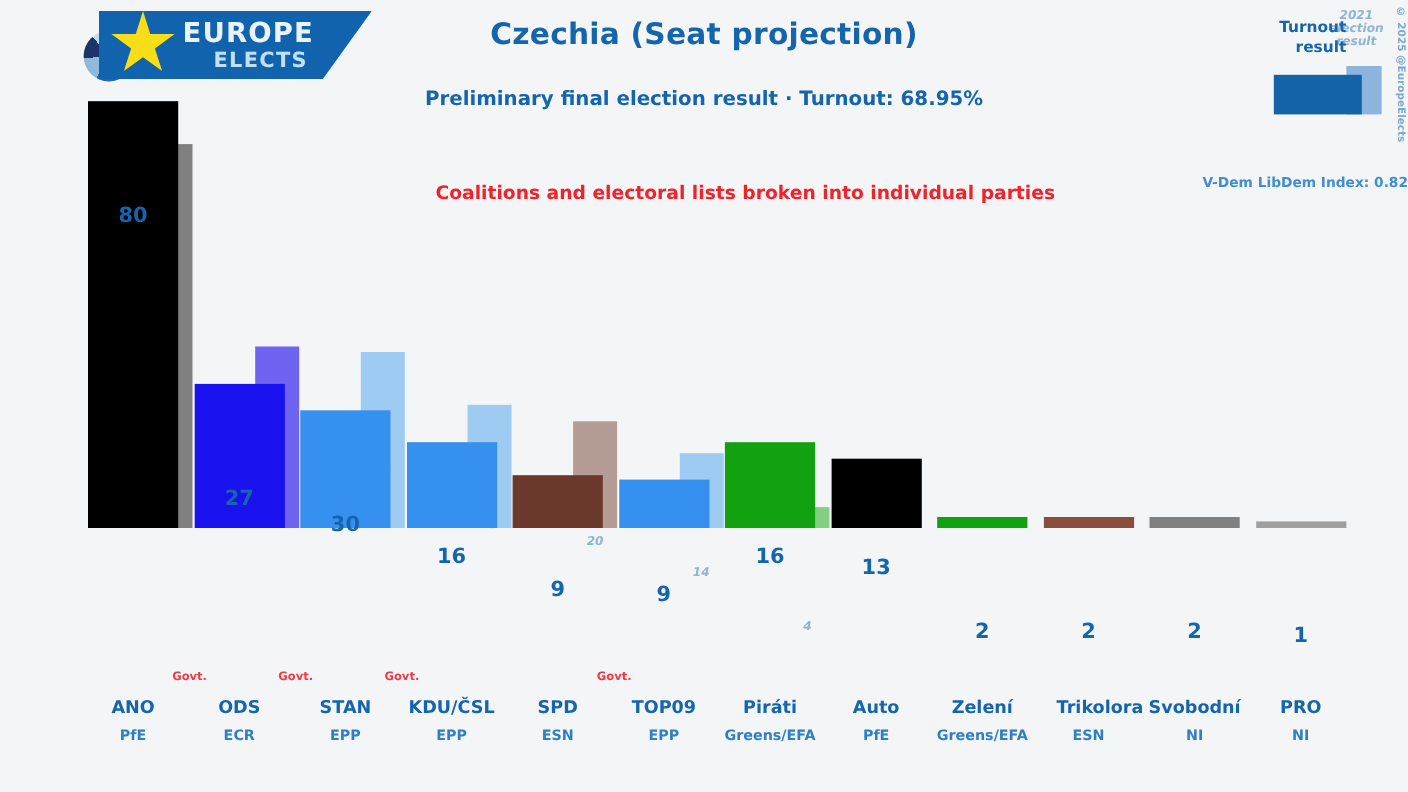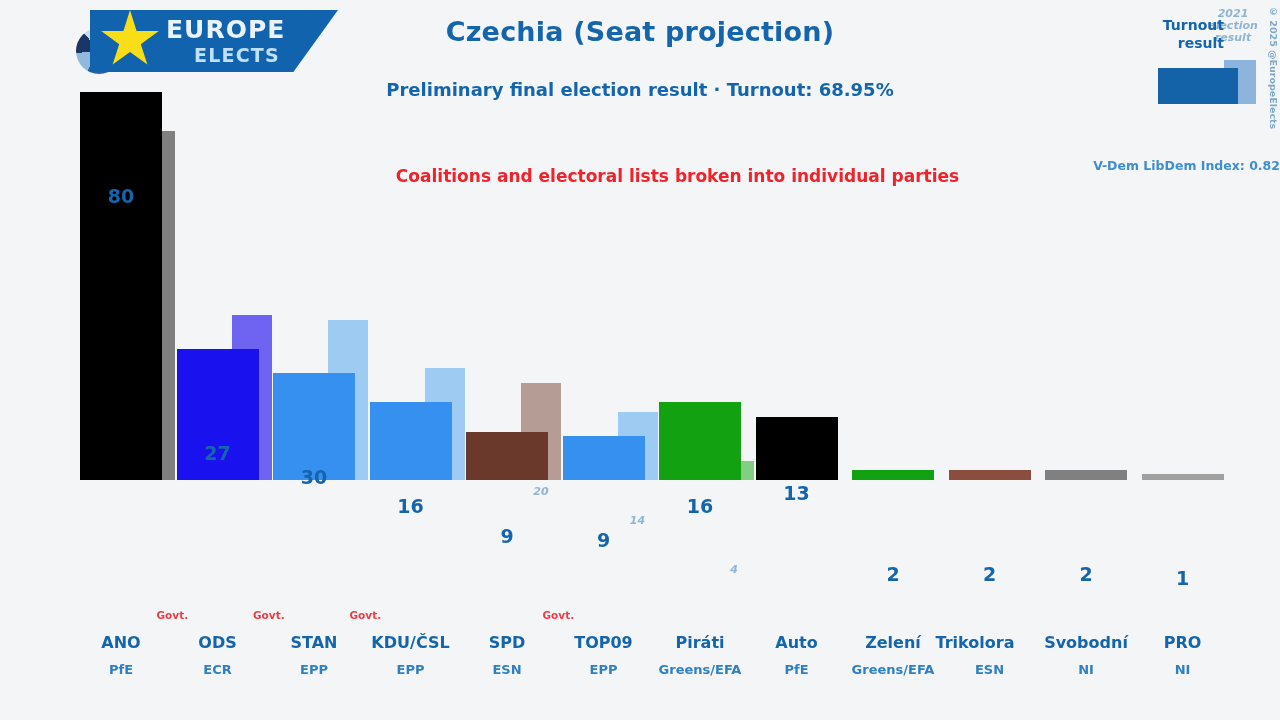--- a/index.html
+++ b/index.html
@@ -178,30 +178,30 @@
       <div class="govt-label" style="left: 542.5px; width: 122px;">Govt.</div>
       <div class="party-name" style="left: 527.5px; width: 152px;">TOP09</div>
       <div class="party-group" style="left: 527.5px; width: 152px;">EPP</div>
       <div class="bar-prev" style="left: 714px; width: 40px; height: 19.4px; bottom: 120px; background: rgb(130, 206, 130);"></div>
       <div class="val-prev" style="left: 704px; width: 60px; top: 562.6px;">4</div>
       <div class="bar-cur" style="left: 659px; width: 82px; height: 77.6px; bottom: 120px; background: rgb(17, 161, 17);"></div>
       <div class="val-cur" style="left: 639px; width: 122px; top: 495.4px;">16</div>
       <div class="party-name" style="left: 624px; width: 152px;">Piráti</div>
       <div class="party-group" style="left: 624px; width: 152px;">Greens/EFA</div>
       <div class="bar-cur" style="left: 755.5px; width: 82px; height: 63.05px; bottom: 120px; background: rgb(0, 0, 0);"></div>
-      <div class="val-cur" style="left: 735.5px; width: 122px; top: 482px;">13</div>
+      <div class="val-cur" style="left: 735.5px; width: 122px; top: 505px;">13</div>
       <div class="party-name" style="left: 720.5px; width: 152px;">Auto</div>
       <div class="party-group" style="left: 720.5px; width: 152px;">PfE</div>
       <div class="bar-cur" style="left: 852px; width: 82px; height: 9.7px; bottom: 120px; background: rgb(17, 161, 17);"></div>
       <div class="val-cur" style="left: 832px; width: 122px; top: 563.3px;">2</div>
       <div class="party-name" style="left: 817px; width: 152px;">Zelení</div>
       <div class="party-group" style="left: 817px; width: 152px;">Greens/EFA</div>
       <div class="bar-cur" style="left: 948.5px; width: 82px; height: 9.7px; bottom: 120px; background: rgb(138, 77, 62);"></div>
       <div class="val-cur" style="left: 928.5px; width: 122px; top: 563.3px;">2</div>
-      <div class="party-name" style="left: 899px; width: 152px;">Trikolora</div>
+      <div class="party-name" style="left: 924px; width: 152px;">Trikolora</div>
       <div class="party-group" style="left: 913.5px; width: 152px;">ESN</div>
       <div class="bar-cur" style="left: 1045px; width: 82px; height: 9.7px; bottom: 120px; background: rgb(128, 128, 128);"></div>
       <div class="val-cur" style="left: 1025px; width: 122px; top: 563.3px;">2</div>
       <div class="party-name" style="left: 1010px; width: 152px;">Svobodní</div>
       <div class="party-group" style="left: 1010px; width: 152px;">NI</div>
       <div class="bar-cur" style="left: 1141.5px; width: 82px; height: 6px; bottom: 120px; background: rgb(160, 160, 160);"></div>
       <div class="val-cur" style="left: 1121.5px; width: 122px; top: 567px;">1</div>
       <div class="party-name" style="left: 1106.5px; width: 152px;">PRO</div>
       <div class="party-group" style="left: 1106.5px; width: 152px;">NI</div>
     </div>

